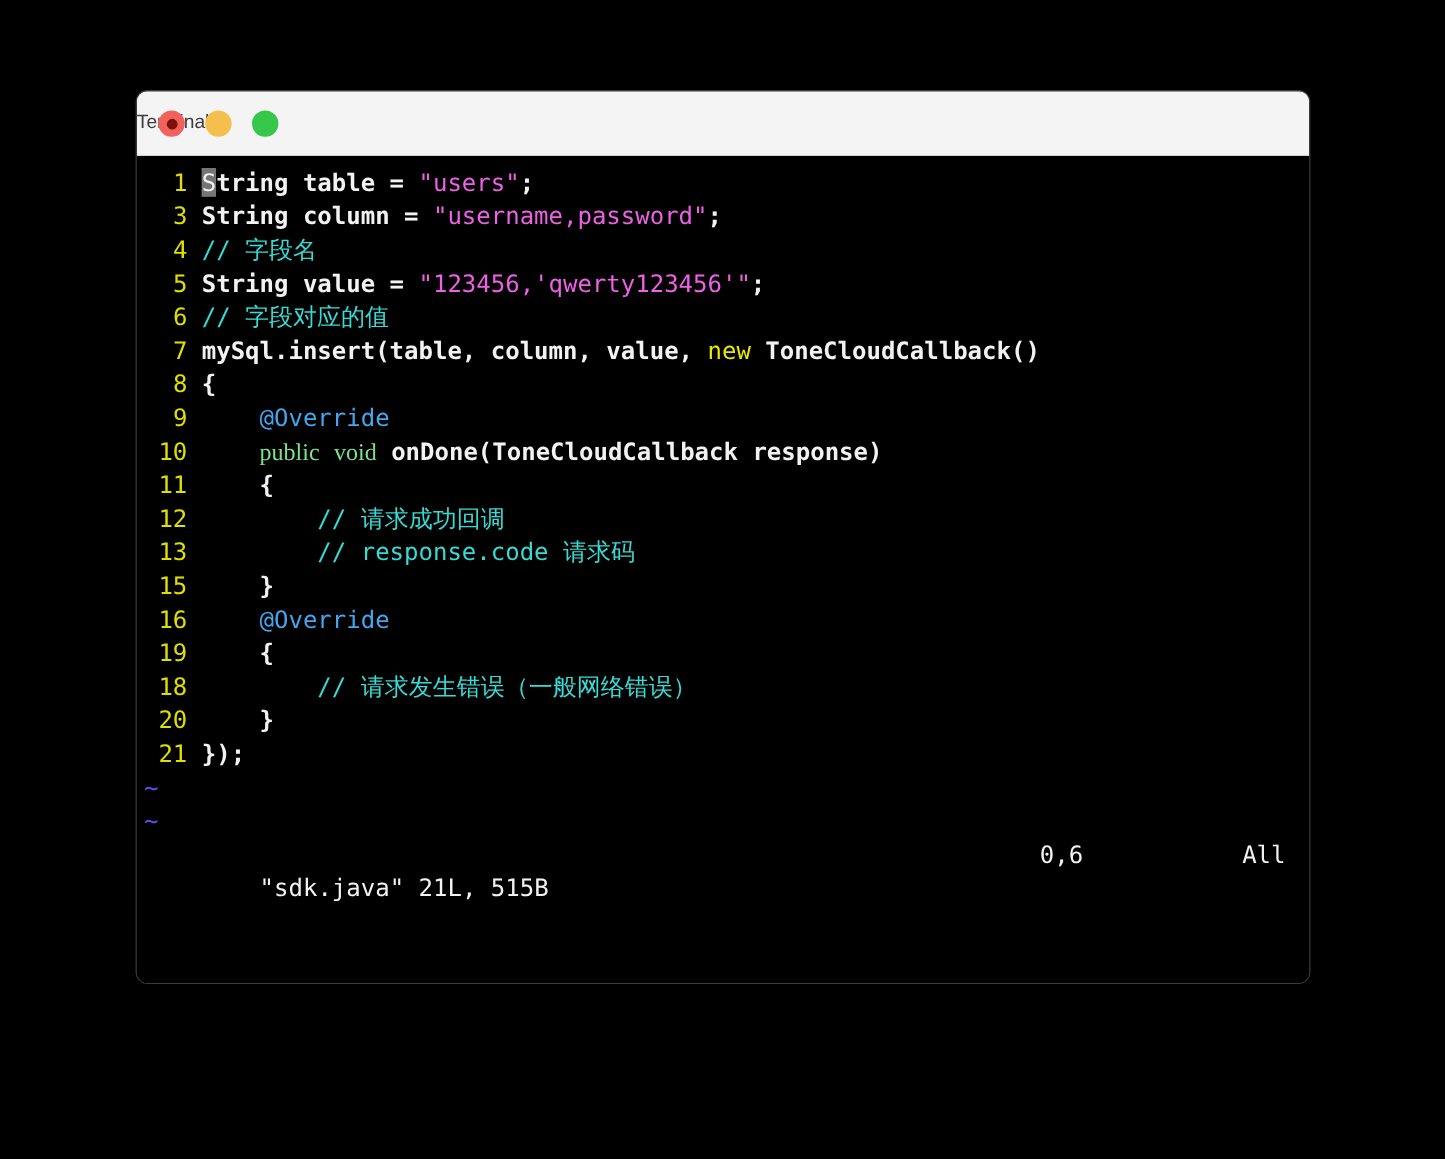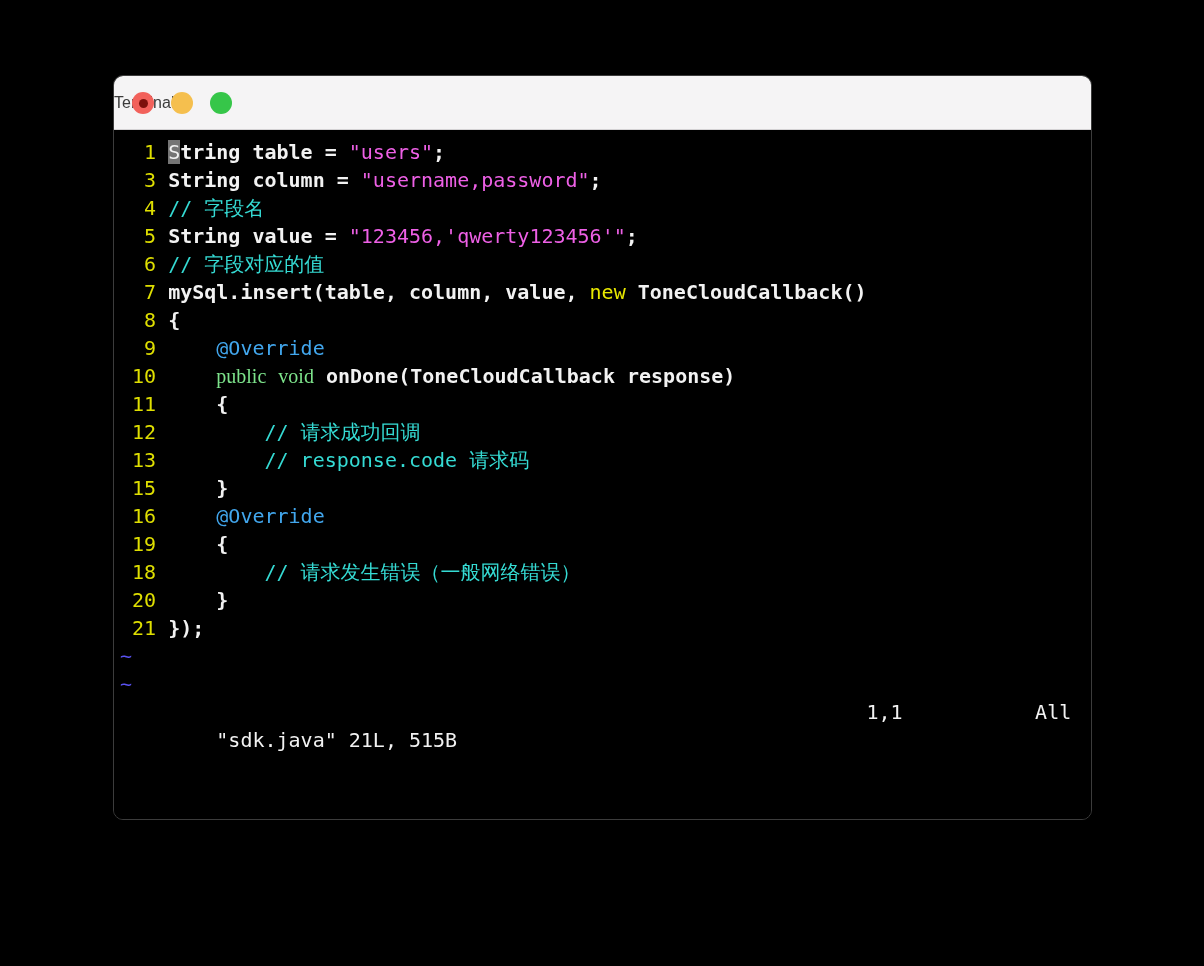--- a/index.html
+++ b/index.html
@@ -128,19 +128,19 @@
           <div class="row"><span class="gutter">16</span><span><span class="tok-fg">    </span><span class="tok-ann">@Override</span></span></div>
           <div class="row"><span class="gutter">19</span><span><span class="tok-fg">    {</span></span></div>
           <div class="row"><span class="gutter">18</span><span><span class="tok-fg">        </span><span class="tok-comment">// 请求发生错误（一般网络错误）</span></span></div>
           <div class="row"><span class="gutter">20</span><span><span class="tok-fg">    }</span></span></div>
           <div class="row"><span class="gutter">21</span><span><span class="tok-fg">});</span></span></div>
           <div class="row tilde">~</div>
           <div class="row tilde">~</div>
         </div>
       <div class="statusline">
         <span>"sdk.java" 21L, 515B</span>
-        <span class="ruler">1,1</span>
+        <span class="ruler">0,6</span>
         <span class="scroll">All</span>
       </div>
     </div>
 
   </div>
 </div>
 
 </body></html>

